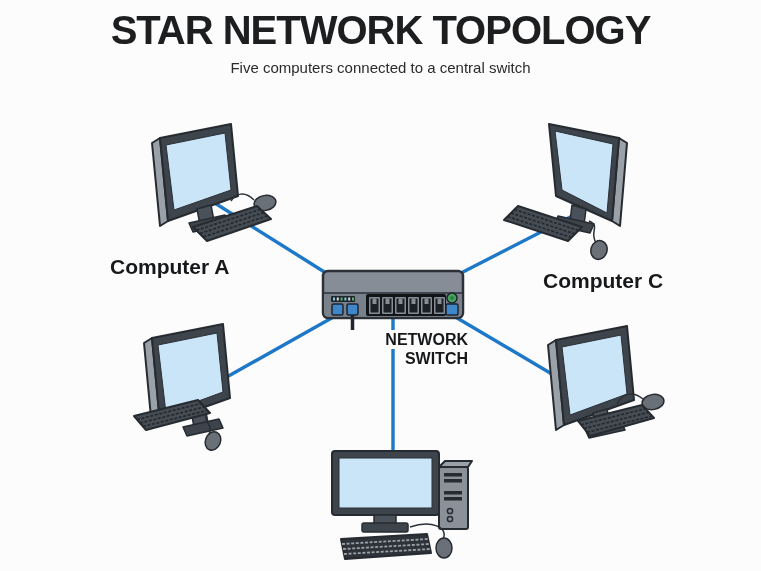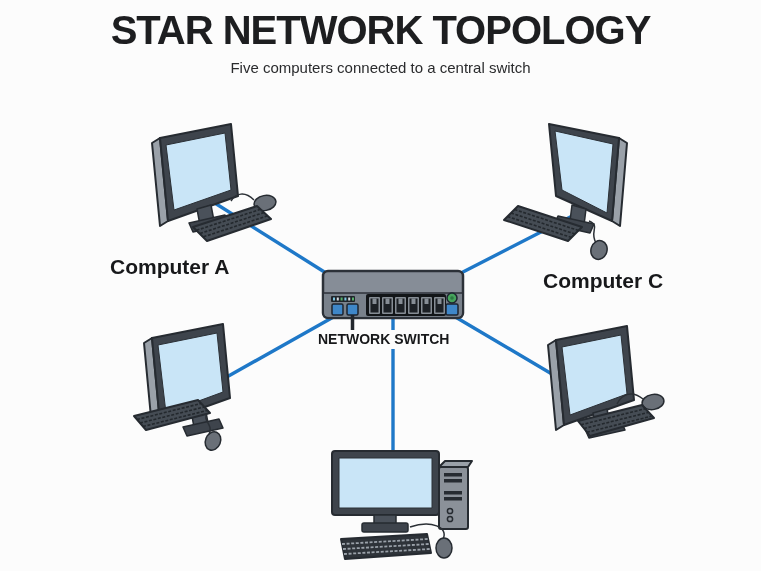--- a/index.html
+++ b/index.html
@@ -21,21 +21,21 @@
   .lbl{
     position:absolute;width:140px;text-align:left;
     font-size:21px;font-weight:700;color:#17181a;
   }
   .lbl-a{left:110px;top:255px;}
   .lbl-c{left:543px;top:269px;}
   .lbl-d{left:106px;top:453px;}
   .lbl-e{left:542px;top:453px;}
   .switch-lbl{
     position:absolute;left:318px;top:330px;width:150px;height:19px;
-    text-align:left;font-size:14px;font-weight:700;color:#17181a;
+    text-align:right;font-size:16px;font-weight:700;color:#17181a;
     background:#fcfcfc;line-height:19px;
   }
 </style>
 </head>
 <body>
 
 <div class="stage">
 
 <svg width="761" height="571" viewBox="0 0 761 571">
 

